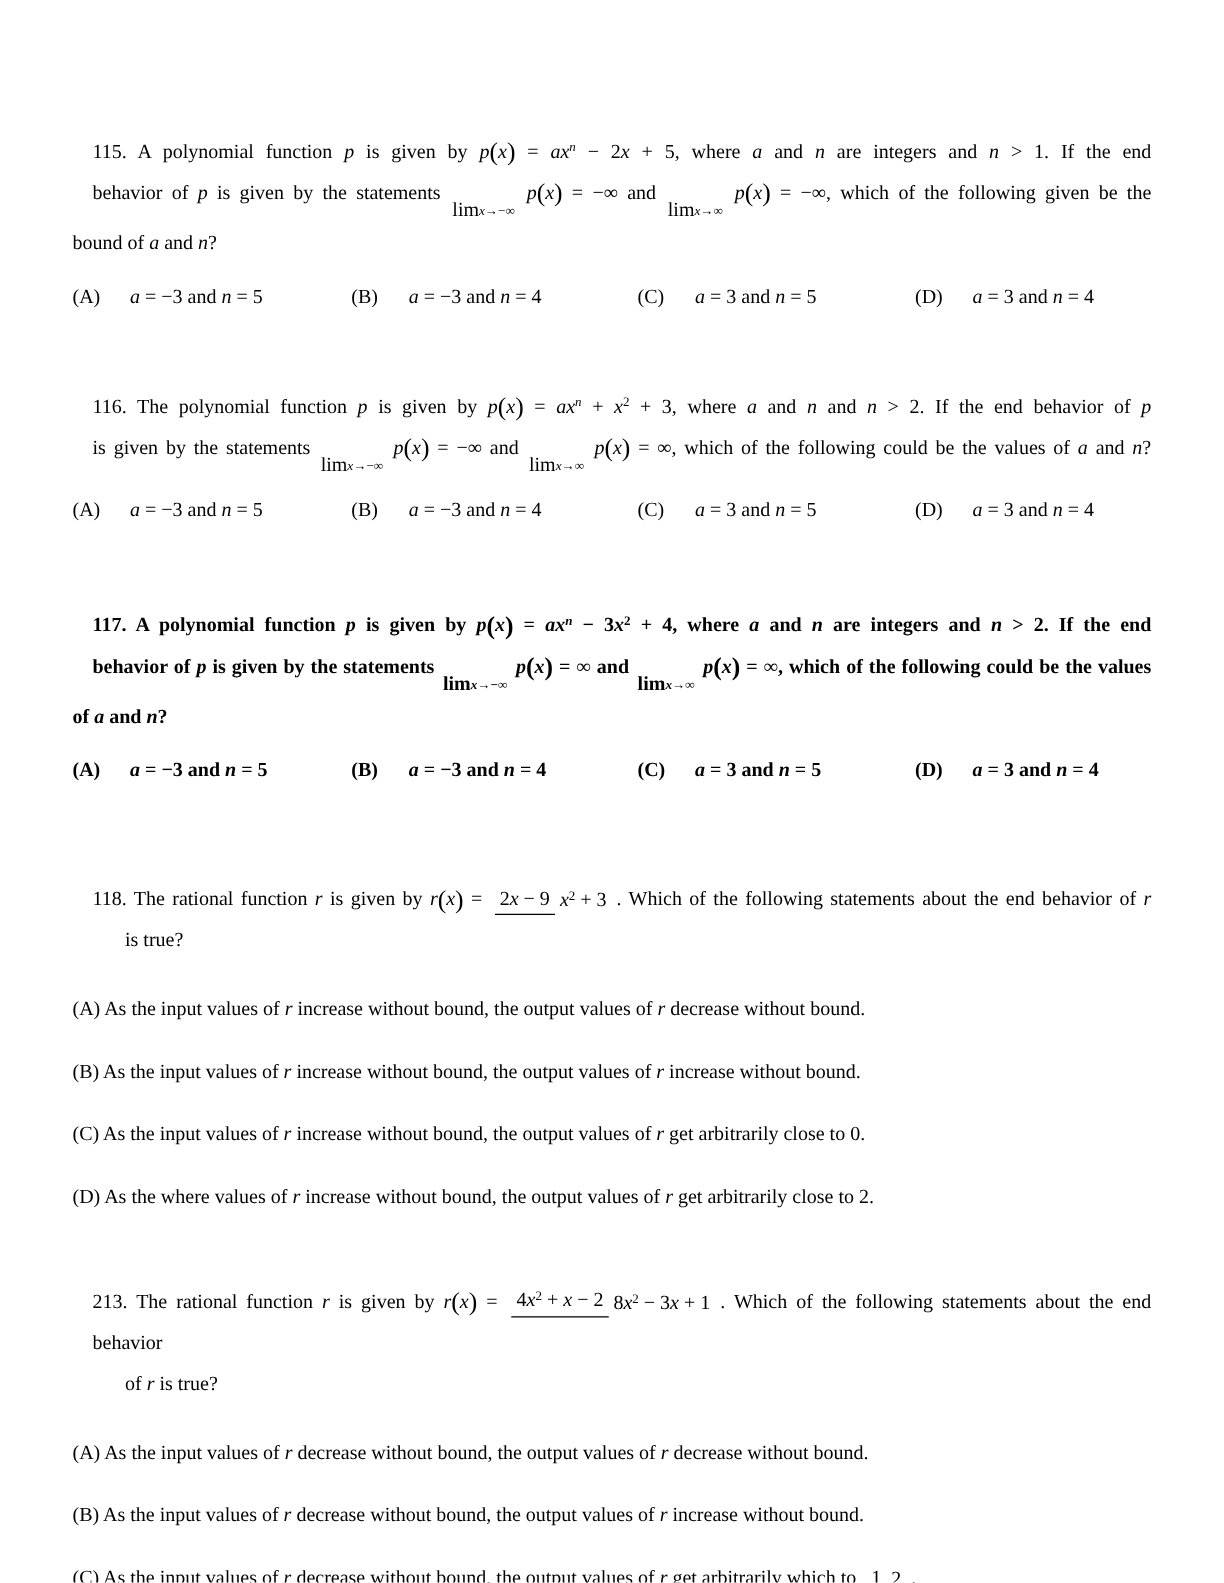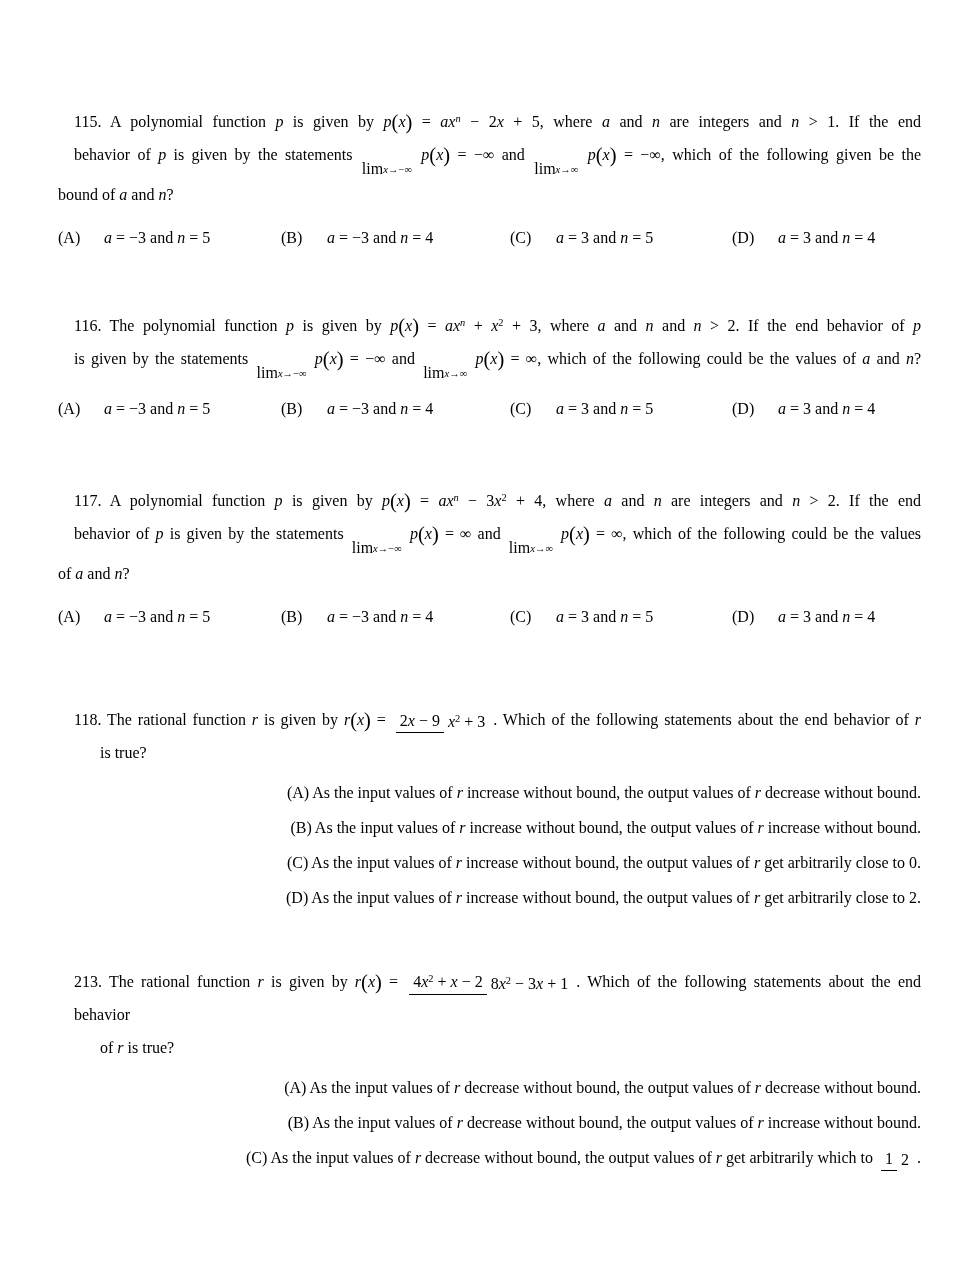--- a/index.html
+++ b/index.html
@@ -2,21 +2,21 @@
 <html><head>
 <meta charset="utf-8">
 <style>
   html,body{margin:0;padding:0;background:#ffffff;}
   body{width:979px;height:1266px;overflow:hidden;color:#000;
        font-family:"Liberation Serif","DejaVu Serif",serif;font-size:16px;}
   .page{padding:102px 58px 0 58px;}
   .question{margin:0;}
   .q115{margin-bottom:52px;}
   .q116{margin-bottom:56px;}
-  .q117{margin-bottom:70px;}
+  .q117{margin-bottom:70px;font-weight:bold;}
   .q118{margin-bottom:56px;}
   .line{line-height:33px;min-height:33px;}
   .line.just{text-align:justify;text-align-last:justify;margin-left:16px;}
   .line.ind{padding-left:42px;}
   .r{font-style:normal;}
   .i{font-style:italic;}
   .si{font-style:italic;font-size:0.65em;vertical-align:0.5em;}
   .sr{font-style:normal;font-size:0.65em;vertical-align:0.5em;}
   .bp{font-style:normal;font-size:1.28em;vertical-align:-0.1em;line-height:0;}
   .lim{display:inline-flex;flex-direction:row;align-items:center;
@@ -26,21 +26,21 @@
   .frac{display:inline-flex;flex-direction:row;align-items:center;
         vertical-align:middle;margin:0 4px;line-height:1.25;}
   .frac .fnum{border-bottom:1.3px solid #000;padding:0 4px 1px 4px;white-space:nowrap;}
   .frac .fden{padding:1px 4px 0 4px;white-space:nowrap;}
   .opt-row{display:flex;margin-top:10px;line-height:33px;}
   .opt-col{white-space:nowrap;}
   .opt-col.c0{width:223px;}
   .opt-col.c1{width:229px;}
   .opt-col.c2{width:222px;}
   .opt-label{display:inline-block;min-width:46px;font-style:normal;}
-  .choice{line-height:22px;margin-top:13px;text-align:right;}
+  .choice{line-height:22px;margin-top:28px;}
 </style>
 </head>
 <body>
 
 <div class="page">
   <div id="questions">
       <div class="question q115">
         <div class="line just"><span class="r">115. A polynomial function </span><span class="i">p</span><span class="r"> is given by </span><span class="i">p</span><span class="bp">(</span><span class="i">x</span><span class="bp">)</span><span class="r"> = </span><span class="i">ax</span><span class="si">n</span><span class="r"> − 2</span><span class="i">x</span><span class="r"> + 5, where </span><span class="i">a</span><span class="r"> and </span><span class="i">n</span><span class="r"> are integers and </span><span class="i">n</span><span class="r"> &gt; 1.  If the end</span></div>
         <div class="line just"><span class="r">behavior of </span><span class="i">p</span><span class="r"> is given by the statements </span><span class="lim">
             <span class="limword">lim</span>
@@ -92,21 +92,21 @@
       </div>
       <div class="question q118">
         <div class="line just"><span class="r">118. The rational function </span><span class="i">r</span><span class="r"> is given by </span><span class="i">r</span><span class="bp">(</span><span class="i">x</span><span class="bp">)</span><span class="r"> = </span><span class="frac">
             <span class="fnum"><span class="r">2</span><span class="i">x</span><span class="r"> − 9</span></span>
             <span class="fden"><span class="i">x</span><span class="sr">2</span><span class="r"> + 3</span></span>
           </span><span class="r">.  Which of the following statements about the end behavior of </span><span class="i">r</span></div>
         <div class="line ind"><span class="r">is true?</span></div>
         <div class="choice"><span class="r">(A) As the input values of </span><span class="i">r</span><span class="r"> increase without bound, the output values of </span><span class="i">r</span><span class="r"> decrease without bound.</span></div>
         <div class="choice"><span class="r">(B) As the input values of </span><span class="i">r</span><span class="r"> increase without bound, the output values of </span><span class="i">r</span><span class="r"> increase without bound.</span></div>
         <div class="choice"><span class="r">(C) As the input values of </span><span class="i">r</span><span class="r"> increase without bound, the output values of </span><span class="i">r</span><span class="r"> get arbitrarily close to 0.</span></div>
-        <div class="choice"><span class="r">(D) As the input values of </span><span class="i">r</span><span class="r"> increase without bound, the output values of </span><span class="i">r</span><span class="r"> get arbitrarily close to 2.</span></div>
+        <div class="choice"><span class="r">(D) As the where values of </span><span class="i">r</span><span class="r"> increase without bound, the output values of </span><span class="i">r</span><span class="r"> get arbitrarily close to 2.</span></div>
       </div>
       <div class="question q119">
         <div class="line just"><span class="r">213. The rational function </span><span class="i">r</span><span class="r"> is given by </span><span class="i">r</span><span class="bp">(</span><span class="i">x</span><span class="bp">)</span><span class="r"> = </span><span class="frac">
             <span class="fnum"><span class="r">4</span><span class="i">x</span><span class="sr">2</span><span class="r"> + </span><span class="i">x</span><span class="r"> − 2</span></span>
             <span class="fden"><span class="r">8</span><span class="i">x</span><span class="sr">2</span><span class="r"> − 3</span><span class="i">x</span><span class="r"> + 1</span></span>
           </span><span class="r">.  Which of the following statements about the end behavior</span></div>
         <div class="line ind"><span class="r">of </span><span class="i">r</span><span class="r"> is true?</span></div>
         <div class="choice"><span class="r">(A) As the input values of </span><span class="i">r</span><span class="r"> decrease without bound, the output values of </span><span class="i">r</span><span class="r"> decrease without bound.</span></div>
         <div class="choice"><span class="r">(B) As the input values of </span><span class="i">r</span><span class="r"> decrease without bound, the output values of </span><span class="i">r</span><span class="r"> increase without bound.</span></div>
         <div class="choice"><span class="r">(C) As the input values of </span><span class="i">r</span><span class="r"> decrease without bound, the output values of </span><span class="i">r</span><span class="r"> get arbitrarily which to </span><span class="frac">

